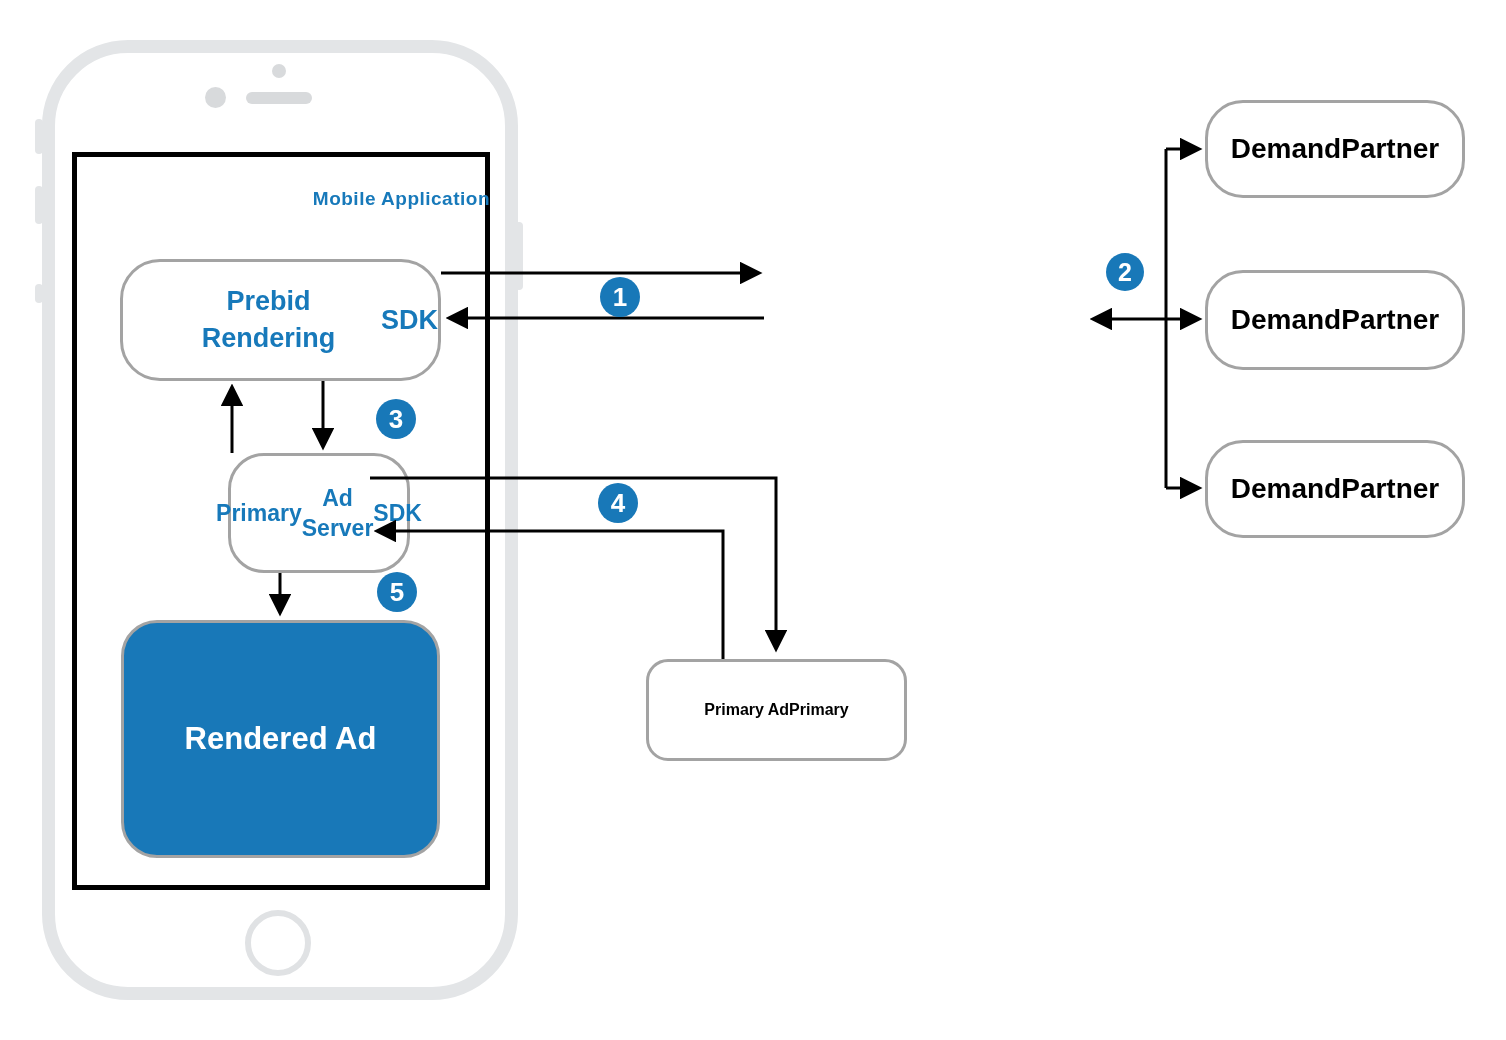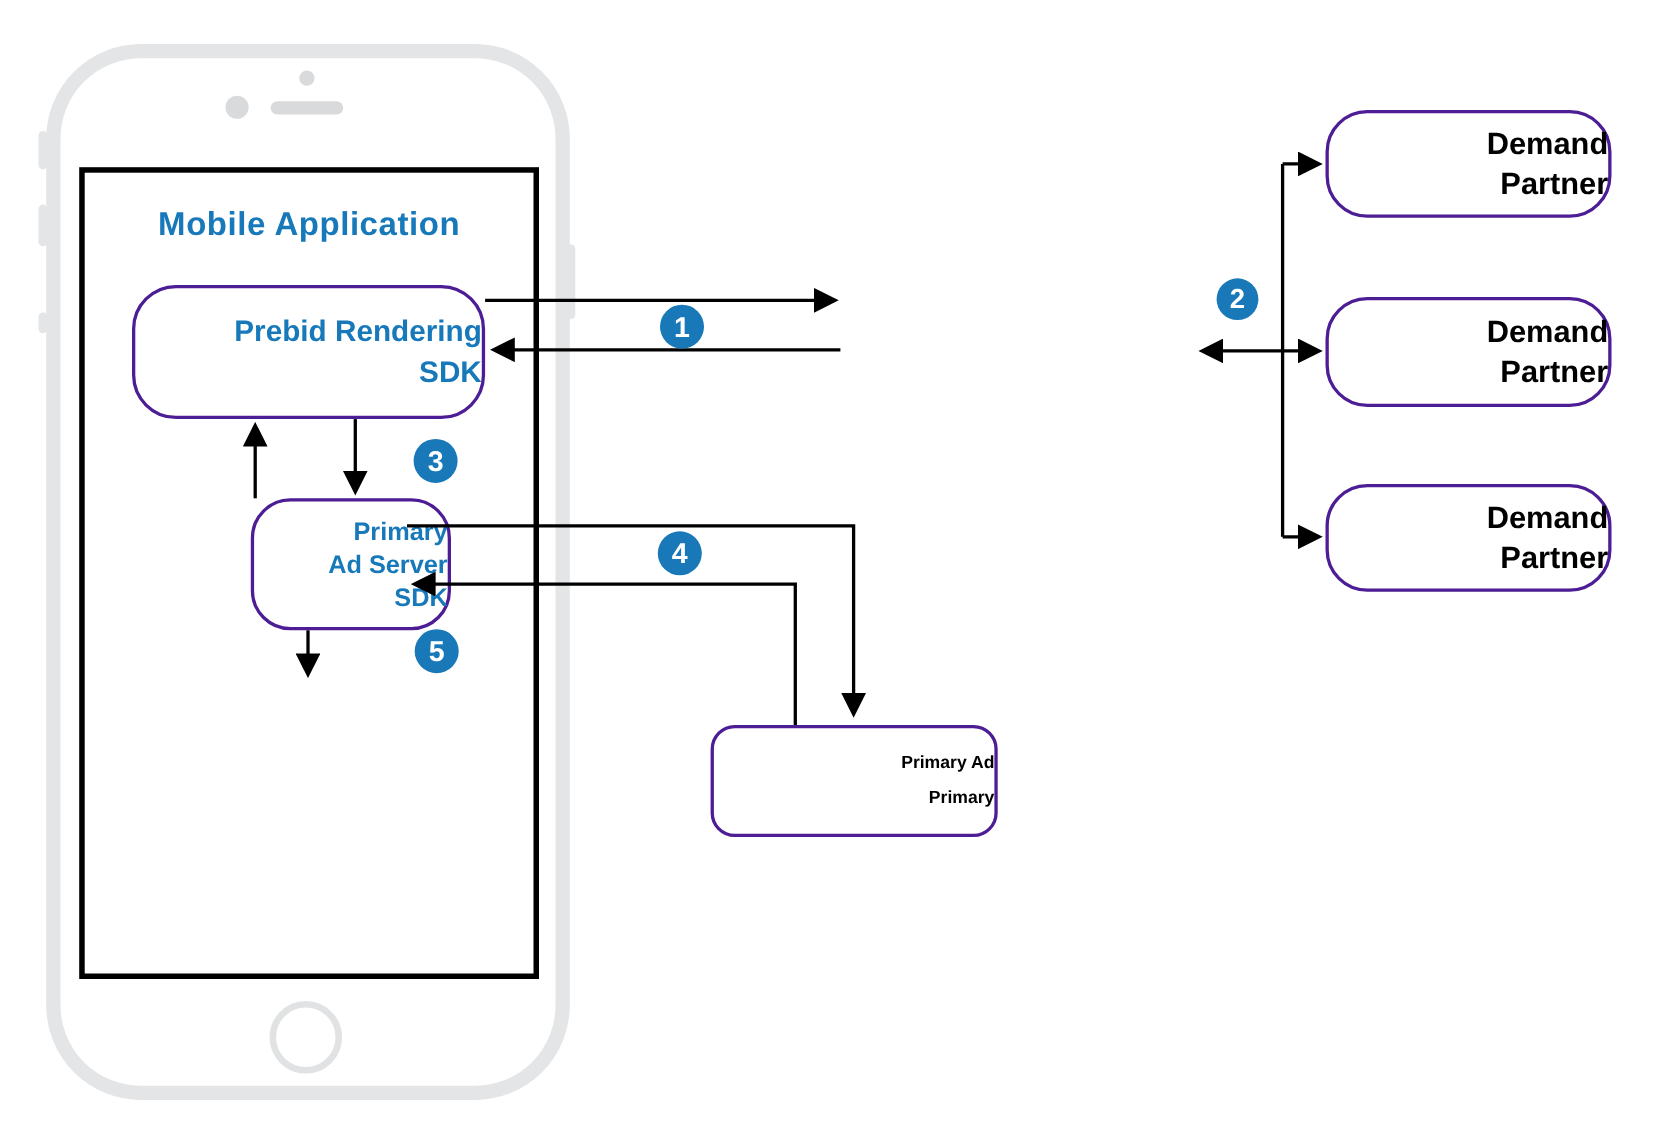--- a/index.html
+++ b/index.html
@@ -17,27 +17,27 @@
   .ear-dot{position:absolute;left:205px;top:87px;width:21px;height:21px;border-radius:50%;background:#D8DADC;}
   .speaker-bar{position:absolute;left:246px;top:92px;width:66px;height:12px;border-radius:6px;background:#D8DADC;}
   .home-btn{position:absolute;left:245px;top:910px;width:66px;height:66px;border-radius:50%;
     box-sizing:border-box;border:6px solid #E0E2E4;background:#fff;}
   
   .app-box{
     position:absolute;left:72px;top:152px;width:418px;height:738px;
     box-sizing:border-box;border:5px solid #000;background:#fff;
   }
   .app-title{
-    position:absolute;left:72px;top:188px;width:418px;text-align:center;
-    font-size:30px;font-weight:bold;color:#1779BA;letter-spacing:.5px;
+    position:absolute;left:72px;top:188px;width:418px;text-align:right;
+    font-size:19px;font-weight:bold;color:#1779BA;letter-spacing:.5px;
   }
   
   .node{
-    position:absolute;box-sizing:border-box;border:3px solid #4c1d95;background:#fff;
-    display:flex;flex-direction:column;align-items:flex-end;justify-content:center;
+    position:absolute;box-sizing:border-box;border:3px solid #a3a3a3;background:#fff;
+    display:flex;align-items:center;justify-content:center;
     text-align:center;font-weight:bold;line-height:1.32;
   }
   .node span{display:block;}
   .blue-text{color:#1779BA;}
   .n-prebid-sdk{left:120px;top:259px;width:321px;height:122px;border-radius:40px;font-size:27px;line-height:37px;padding-left:33px;}
   .n-pas-sdk{left:188px;top:453px;width:182px;height:120px;border-radius:36px;font-size:23px;line-height:30px;margin-left:40px;}
   .n-rendered{left:121px;top:620px;width:319px;height:238px;border-radius:36px;
     background:#1878B8;color:#fff;font-size:31px;}
   .n-prebid-server{left:767px;top:200px;width:321px;height:238px;border-radius:48px;font-size:31px;color:#000;}
   .n-prebid-server .content{display:flex;flex-direction:column;align-items:center;margin-top:50px;}
@@ -76,20 +76,23 @@
     <span>Prebid Rendering</span>
     <span>SDK</span>
   </div>
 
   <div class="node n-pas-sdk blue-text">
     <span>Primary</span>
     <span>Ad Server</span>
     <span>SDK</span>
   </div>
 
+  <div class="node n-rendered">
+    <span>Rendered Ad</span>
+  </div>
 
 
   <div class="node n-dp n-dp1">
     <span>Demand</span>
     <span>Partner</span>
   </div>
   <div class="node n-dp n-dp2">
     <span>Demand</span>
     <span>Partner</span>
   </div>

